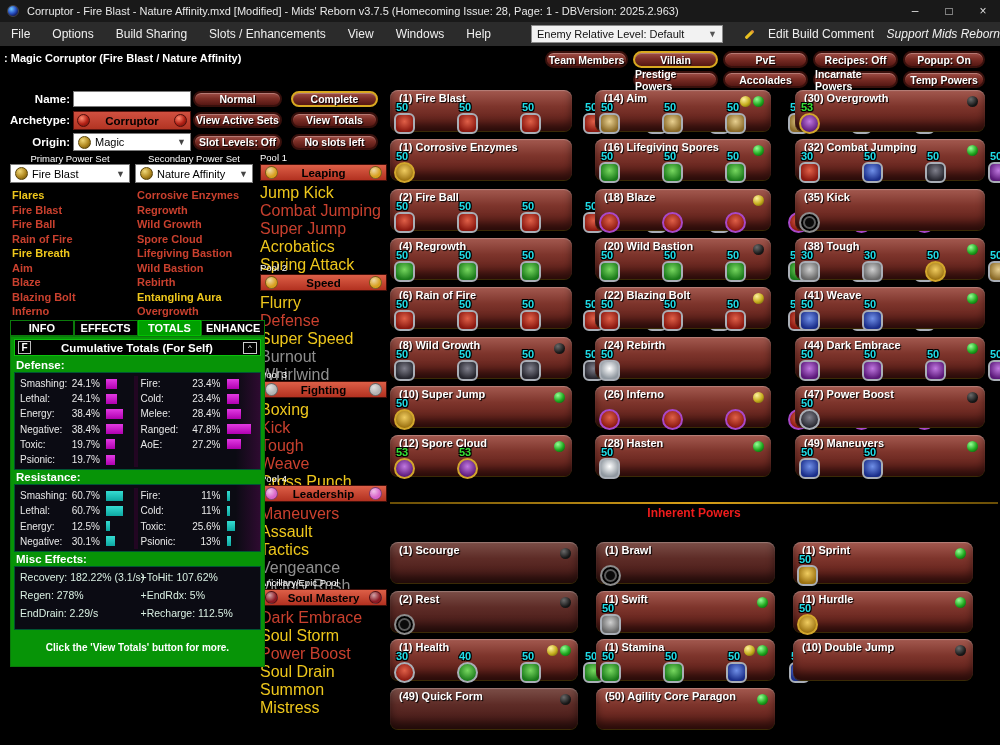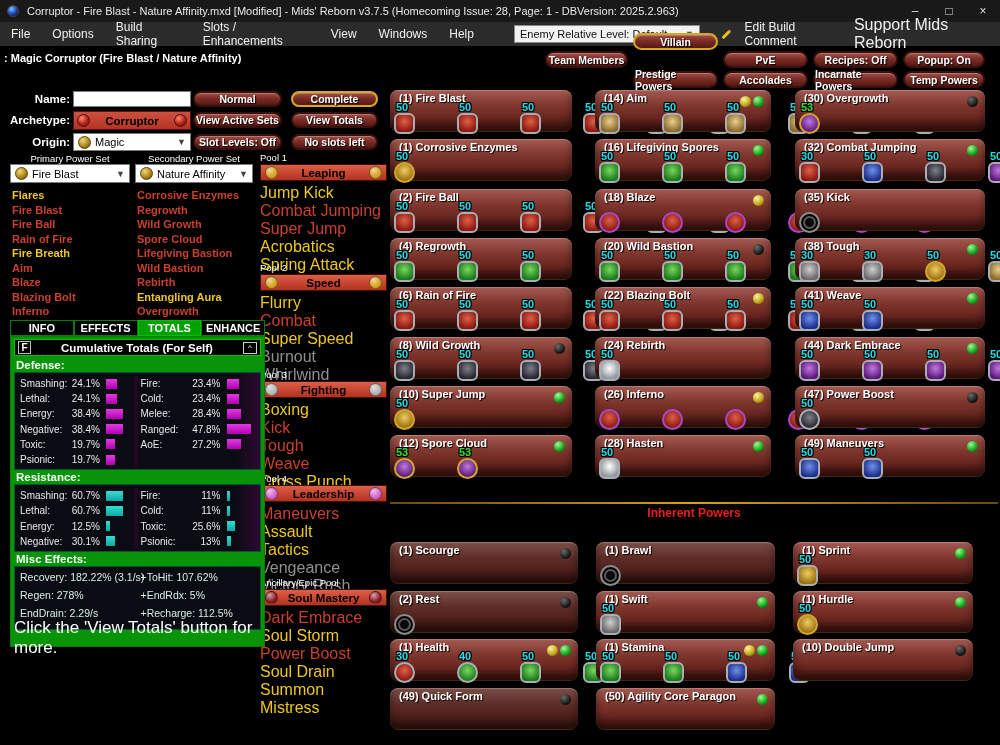--- a/index.html
+++ b/index.html
@@ -20,21 +20,21 @@
   
   .menubar { position:absolute; left:0; top:22px; width:1000px; height:24px; background:#2b2b2b;
              display:flex; align-items:center; color:#f0f0f0; font-size:12px;gap:7px; }
   .mitem { padding:0 11px; height:24px; display:flex; align-items:center; }
   .enemy-sel { margin-left:22px; width:192px; height:18px; background:#f2f2f2; border:1px solid #8a8a8a;
                color:#111; font-size:11px; display:flex; align-items:center; padding:0 5px; }
   .enemy-sel .chev { margin-left:auto; color:#555; font-size:9px; }
   .pencil { width:11px; height:3px; background:linear-gradient(90deg,#e8c020 70%,#d87a40);
             transform:rotate(-45deg); margin:0 6px 0 14px; border-radius:1px; }
   .editcomment { font-size:12px; }
-  .support { margin-left:auto; padding-right:0; font-size:16px; }
+  .support { margin-left:auto; padding-right:0; font-size:12px;font-style:italic; }
 
   
   .buildlabel { position:absolute; left:4px; top:52px; color:#fff; font-size:11px; font-weight:bold; }
   .rbtn { position:absolute; height:17px; border-radius:9px; color:#fff; font-weight:bold; font-size:10.5px;
           display:flex; align-items:center; justify-content:center; text-shadow:1px 1px 1px #000;
           background:linear-gradient(180deg,#a05048 0%, #7c2e26 45%, #551713 100%);
           border:2px solid #38100c; box-shadow:inset 0 1px 0 rgba(255,255,255,.25); cursor:default; }
   .rbtn.active { border-color:#d8a820; }
 
   
@@ -88,22 +88,22 @@
   .srow { display:flex; align-items:center; height:15.2px; }
   .slab { width:48px; color:#e8e8e8; font-size:10px; }
   .sval { width:38px; color:#e8e8e8; font-size:10px; text-align:right; padding-right:6px; }
   .strack { flex:1; height:10px; position:relative; }
   .sfill { position:absolute; left:0; top:0; height:10px; }
   .sfill.def { background:linear-gradient(180deg,#e23ae2,#b000b0); }
   .sfill.res { background:linear-gradient(180deg,#35dcd2,#0da8a2); }
   .mbox { background:#0b0b13; border:1px solid #053; padding:4px 2px; }
   .mrow { display:flex; height:18px; }
   .mcell { width:50%; color:#d9efe2; font-size:10.5px; padding-left:3px; white-space:nowrap; }
-  .sfooter { height:16px; display:flex; align-items:center; justify-content:center;
-             color:#fff; font-weight:normal; font-size:17px; }
+  .sfooter { height:36px; display:flex; align-items:center; justify-content:center;
+             color:#fff; font-weight:bold; font-size:10px; }
 
   
   .pw { position:absolute; height:46px; }
   .pw-bar { position:relative; height:41px; border-radius:8px;
             background:linear-gradient(180deg,#a45a50 0%, #7e352c 40%, #521712 100%);
             box-shadow:inset 0 1px 1px rgba(255,255,255,.25), inset 0 -7px 9px rgba(0,0,0,.5), 0 1px 0 #3a2a06; }
   .pw-bar.dim { background:linear-gradient(180deg,#7c4f48 0%, #5e2c27 40%, #401512 100%); }
   .pw-label { position:absolute; left:9px; top:2px; color:#fff; font-weight:bold; font-size:11px;
               text-shadow:1px 1px 1px #000; white-space:nowrap; }
   .led { position:absolute; top:6px; width:11px; height:11px; border-radius:50%; }
@@ -155,21 +155,21 @@
       <span class="chev">▼</span>
     </span>
     <span class="pencil"></span>
     <span class="editcomment">Edit Build Comment</span>
     <span class="support">Support Mids Reborn</span>
   </div>
 
   <div class="buildlabel">: Magic Corruptor (Fire Blast / Nature Affinity)</div>
   <div id="hdr-buttons">
       <div class="rbtn" style="left: 545px; top: 51px; width: 83px;">Team Members</div>
-      <div class="rbtn active" style="left: 633px; top: 33px; width: 85px;">Villain</div>
+      <div class="rbtn active" style="left: 633px; top: 51px; width: 85px;">Villain</div>
       <div class="rbtn" style="left: 723px; top: 51px; width: 85px;">PvE</div>
       <div class="rbtn" style="left: 813px; top: 51px; width: 85px;">Recipes: Off</div>
       <div class="rbtn" style="left: 903px; top: 51px; width: 82px;">Popup: On</div>
       <div class="rbtn" style="left: 633px; top: 71px; width: 85px;">Prestige Powers</div>
       <div class="rbtn" style="left: 723px; top: 71px; width: 85px;">Accolades</div>
       <div class="rbtn" style="left: 813px; top: 71px; width: 85px;">Incarnate Powers</div>
       <div class="rbtn" style="left: 903px; top: 71px; width: 82px;">Temp Powers</div>
     </div>
 
   <div class="flabel" style="top:93px">Name:</div>
@@ -249,21 +249,21 @@
       </div>
       <div style="position: absolute; left: 260px; top: 262px; width: 127px;">
         <div class="pool-label">Pool 2</div>
         <div class="pool-hdr">
           <div class="pic" style="background-color: rgb(216, 160, 32);"></div>
           <div class="pname">Speed</div>
           <div class="pic" style="background-color: rgb(216, 160, 32);"></div>
         </div>
         <div>
           <div class="pi avail">Flurry</div>
-          <div class="pi taken">Combat</div>
+          <div class="pi taken">Defense</div>
           <div class="pi avail">Super Speed</div>
           <div class="pi locked">Burnout</div>
           <div class="pi locked">Whirlwind</div>
         </div>
       </div>
       <div style="position: absolute; left: 260px; top: 369px; width: 127px;">
         <div class="pool-label">Pool 3</div>
         <div class="pool-hdr">
           <div class="pic" style="background-color: rgb(180, 180, 180);"></div>
           <div class="pname">Fighting</div>

